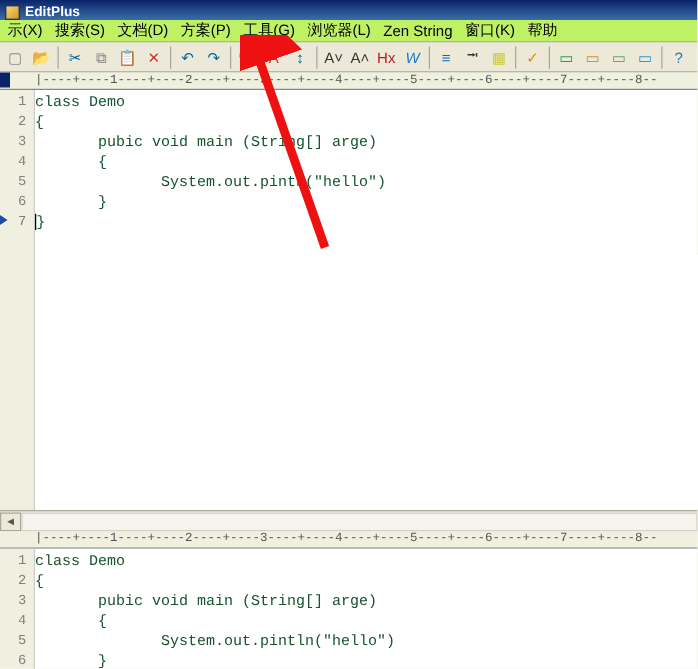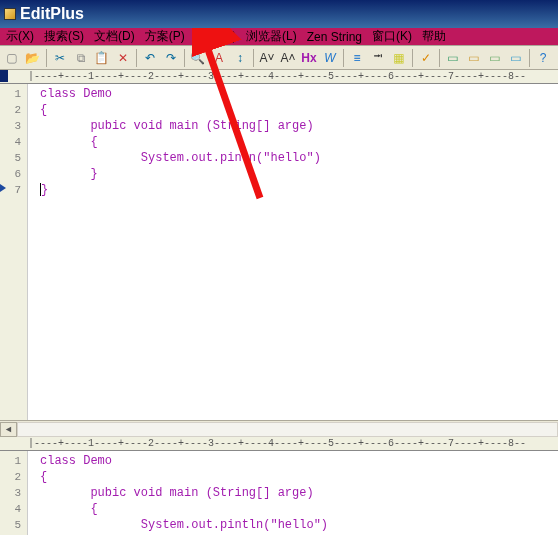--- a/index.html
+++ b/index.html
@@ -8,34 +8,34 @@
     font-size: 11px;
     background: #ece9d8;
     width: 558px;
     height: 535px;
     overflow: hidden;
     position: relative;
   }
   .titlebar {
     background: linear-gradient(to bottom, #0a246a, #3a6ea5);
     color: #fff;
-    height: 28px;
-    display: flex;
-    align-items: center;
+    height: 16px;
+    display: flex;
+    align-items: flex-end;
     padding: 0 4px;
     font-weight: bold;
-    font-size: 16px;
+    font-size: 11px;
   }
   .titlebar .icon {
     width: 12px; height: 12px; margin-right: 4px;
     background: linear-gradient(135deg,#f7d77a,#d49a1e);
     border: 1px solid #333;
   }
   .menubar {
-    background: #be185d;
+    background: #bef264;
     height: 18px;
     display: flex;
     align-items: center;
     padding: 0 2px;
     border-bottom: 1px solid #aca899;
     gap: 2px;
     white-space: nowrap;
   }
   .menu-item {
     padding: 1px 4px;
@@ -95,24 +95,24 @@
     background: #f0f0e0;
     color: #808080;
     text-align: right;
     padding: 2px 6px 0 0;
     border-right: 1px solid #ccc;
     line-height: 16px;
     font-size: 11px;
   }
   .code {
     flex: 1;
-    padding: 2px 4px 0 12px;
+    padding: 2px 4px 0 0;
     line-height: 16px;
     white-space: pre;
-    color: #a21caf;
+    color: #14532d;
     position: relative;
     border-radius: 22px;
   }
   .cursor-mark::after {
     content: "";
     display: inline-block;
     width: 1px;
     height: 13px;
     background: #000;
     vertical-align: middle;
@@ -177,21 +177,21 @@
     <div class="tsep"></div>
     <div class="tbtn" style="color: rgb(0, 102, 153);">↶</div>
     <div class="tbtn" style="color: rgb(0, 102, 153);">↷</div>
     <div class="tsep"></div>
     <div class="tbtn" style="color: rgb(85, 85, 85);">🔍</div>
     <div class="tbtn" style="color: rgb(204, 51, 51);">A</div>
     <div class="tbtn" style="color: rgb(0, 102, 153);">↕</div>
     <div class="tsep"></div>
     <div class="tbtn" style="color: rgb(51, 51, 51);">A˅</div>
     <div class="tbtn" style="color: rgb(51, 51, 51);">A˄</div>
-    <div class="tbtn" style="color: #a21caf; font-weight: bold;">Hx</div>
+    <div class="tbtn" style="color: #b91c1c;">Hx</div>
     <div class="tbtn" style="color: rgb(34, 119, 204); font-style: italic;">W</div>
     <div class="tsep"></div>
     <div class="tbtn" style="color: rgb(0, 102, 204);">≡</div>
     <div class="tbtn" style="color: rgb(51, 51, 51);">⭲</div>
     <div class="tbtn" style="color: rgb(204, 204, 51);">▦</div>
     <div class="tsep"></div>
     <div class="tbtn" style="color: rgb(221, 136, 0);">✓</div>
     <div class="tsep"></div>
     <div class="tbtn" style="color: rgb(51, 153, 102);">▭</div>
     <div class="tbtn" style="color: rgb(204, 153, 51);">▭</div>

